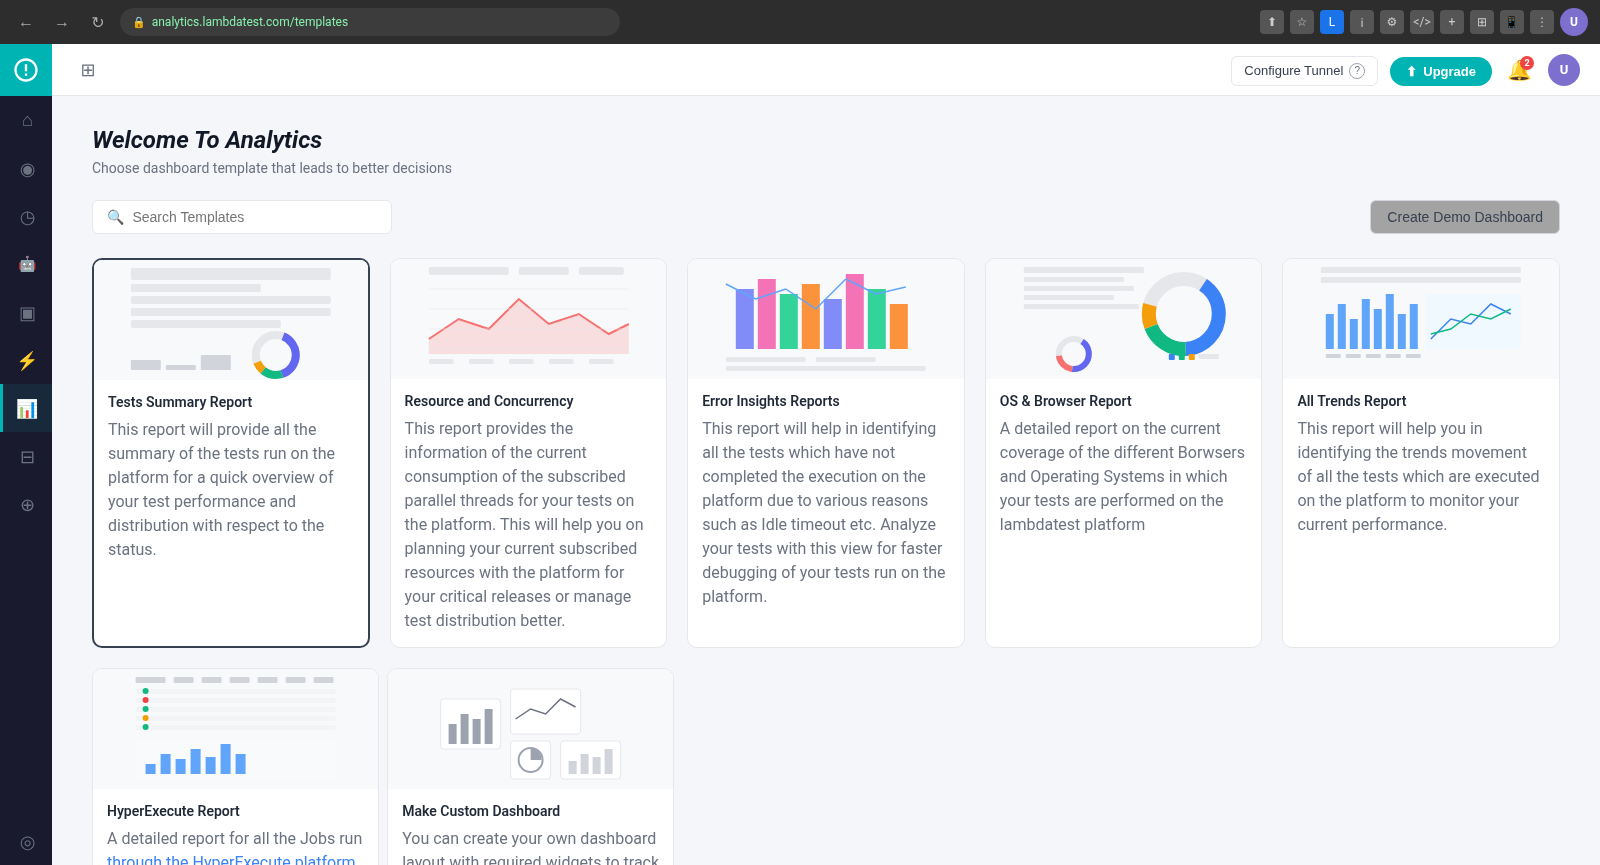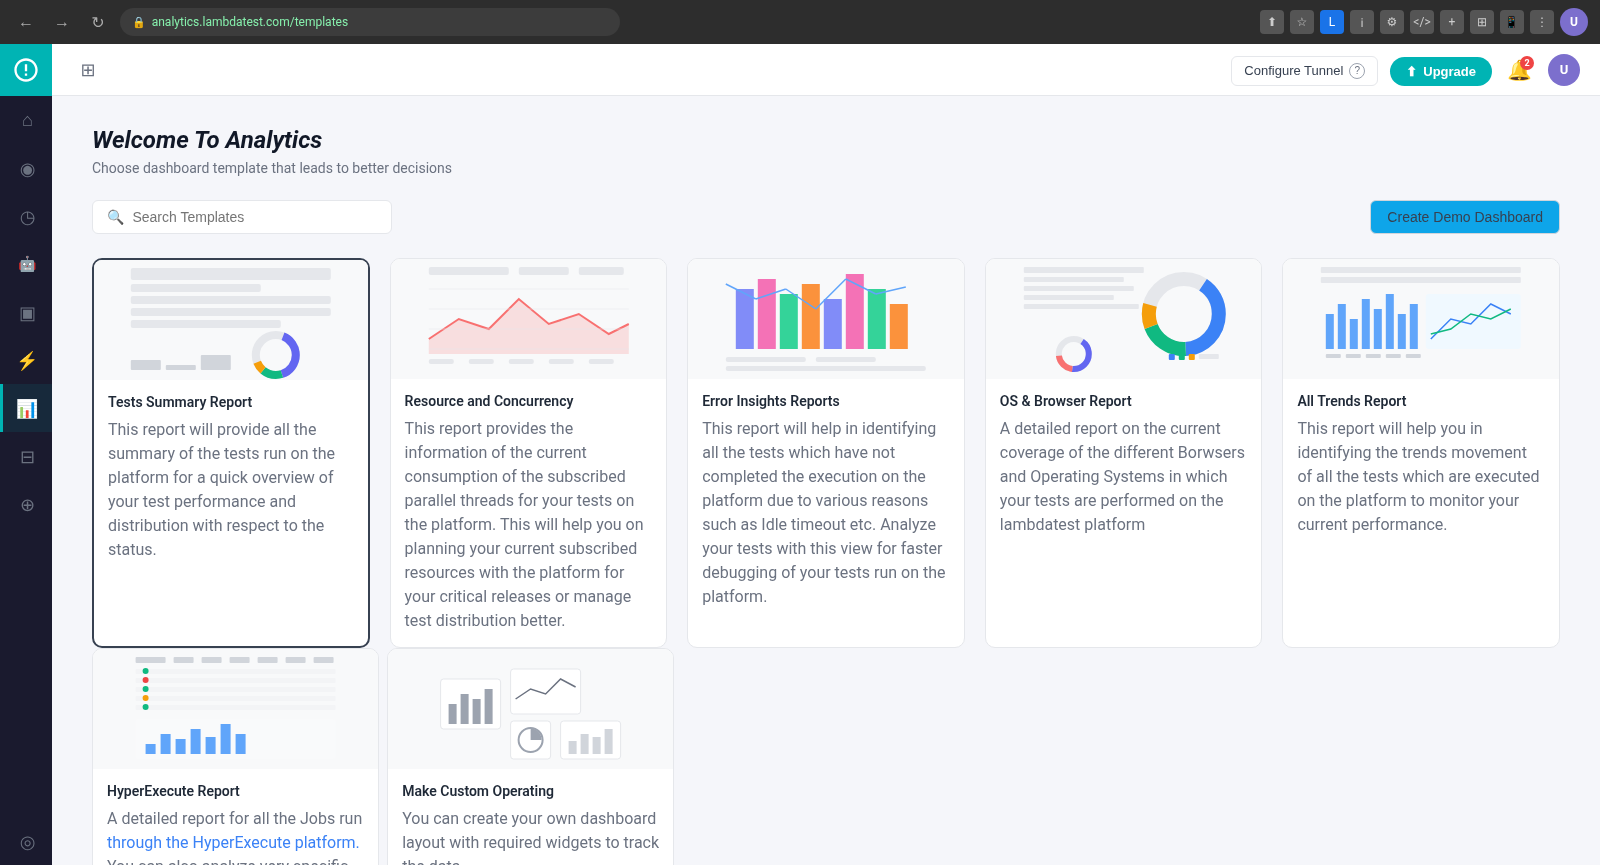--- a/index.html
+++ b/index.html
@@ -232,35 +232,36 @@
     .search-box input {
       border: none;
       outline: none;
       font-size: 14px;
       color: #374151;
       flex: 1;
       background: transparent;
     }
     .search-icon { color: #9ca3af; font-size: 14px; }
     .create-demo-btn {
-      background: #0ea5e9;
+      background: #a3a3a3;
       border: 1px solid #d1d5db;
       border-radius: 6px;
       padding: 8px 16px;
       cursor: pointer;
       font-size: 14px;
       color: #374151;
       font-weight: 500;
     }
 
     
     .template-grid {
       display: grid;
       grid-template-columns: repeat(5, 1fr);
       gap: 20px;
+      margin-bottom: 20px;
     }
     .template-grid-bottom {
       display: grid;
       grid-template-columns: repeat(5, 1fr);
       gap: 8px;
     }
     .template-card {
       background: white;
       border: 1px solid #e5e7eb;
       border-radius: 10px;
@@ -607,21 +608,21 @@
               <path d="M110,91 L110,79 A12,12 0 0,1 121,91 Z" fill="#9ca3af"></path>
 
               <rect x="140" y="72" width="60" height="38" rx="3" fill="white" stroke="#e5e7eb" stroke-width="1"></rect>
               <rect x="148" y="92" width="8" height="13" fill="#d1d5db"></rect>
               <rect x="160" y="85" width="8" height="20" fill="#d1d5db"></rect>
               <rect x="172" y="88" width="8" height="17" fill="#d1d5db"></rect>
               <rect x="184" y="80" width="8" height="25" fill="#d1d5db"></rect>
             </svg>
           </div>
           <div class="card-body">
-            <div class="card-title">Make Custom Operating</div>
+            <div class="card-title">Make Custom Dashboard</div>
             <div class="card-desc">You can create your own dashboard layout with required widgets to track the data</div>
           </div>
         </div>
 
       </div>
     </div>
   </div>
 </div>
 
 </body></html>

